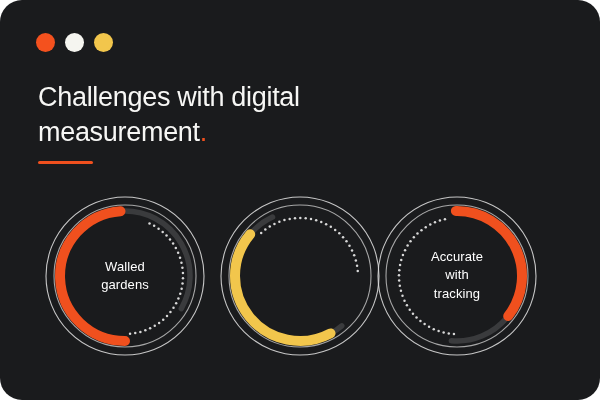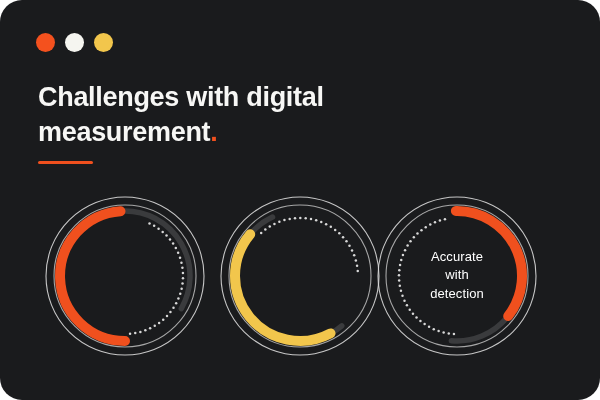--- a/index.html
+++ b/index.html
@@ -42,21 +42,21 @@
   }
 
   
   #heading {
     position: absolute;
     left: 38px;
     top: 80px;
     width: 420px;
     color: #f7f7f5;
     font-size: 27px;
-    font-weight: 700;
+    font-weight: 400;
     line-height: 1.30;
     letter-spacing: -0.3px;
   }
   #heading .period {
     color: #f0501e;
   }
   #title-rule {
     position: absolute;
     left: 38px;
     top: 161px;
@@ -158,20 +158,21 @@
             <circle cx="124.21" cy="129.64" r="1.25" fill="#e8e8e8" opacity="0.92"></circle>
             <circle cx="120.12" cy="132.90" r="1.25" fill="#e8e8e8" opacity="0.92"></circle>
             <circle cx="115.75" cy="135.79" r="1.25" fill="#e8e8e8" opacity="0.92"></circle>
             <circle cx="111.14" cy="138.27" r="1.25" fill="#e8e8e8" opacity="0.92"></circle>
             <circle cx="106.33" cy="140.32" r="1.25" fill="#e8e8e8" opacity="0.92"></circle>
             <circle cx="101.35" cy="141.93" r="1.25" fill="#e8e8e8" opacity="0.92"></circle>
             <circle cx="96.24" cy="143.09" r="1.25" fill="#e8e8e8" opacity="0.92"></circle>
             <circle cx="91.06" cy="143.78" r="1.25" fill="#e8e8e8" opacity="0.92"></circle>
           </g>
         </svg>
+        <div class="ring-label"><span>Walled</span><br><span>gardens</span></div>
       </div>
       <div class="ring-item pos-1">
         <svg class="ring-svg" viewBox="0 0 172 172" width="172" height="172">
           <circle cx="86" cy="86" r="79" fill="none" stroke="#d9d9d9" stroke-width="1.1" opacity="0.9"></circle>
           <circle cx="86" cy="86" r="71" fill="none" stroke="#bfbfbf" stroke-width="1.1" opacity="0.85"></circle>
           <path d="M 127.78 135.79 A 65 65 0 1 1 58.53 27.09" fill="none" stroke="#3a3b3d" stroke-width="5.5" stroke-linecap="round"></path>
           <path d="M 116.52 143.39 A 65 65 0 0 1 36.21 44.22" fill="none" stroke="#f2c64c" stroke-width="10" stroke-linecap="round"></path>
           <g>
             <circle cx="47.19" cy="42.90" r="1.25" fill="#e8e8e8" opacity="0.92"></circle>
             <circle cx="51.33" cy="39.50" r="1.25" fill="#e8e8e8" opacity="0.92"></circle>
@@ -236,17 +237,17 @@
             <circle cx="42.83" cy="47.26" r="1.25" fill="#e8e8e8" opacity="0.92"></circle>
             <circle cx="46.49" cy="43.54" r="1.25" fill="#e8e8e8" opacity="0.92"></circle>
             <circle cx="50.47" cy="40.16" r="1.25" fill="#e8e8e8" opacity="0.92"></circle>
             <circle cx="54.73" cy="37.15" r="1.25" fill="#e8e8e8" opacity="0.92"></circle>
             <circle cx="59.25" cy="34.54" r="1.25" fill="#e8e8e8" opacity="0.92"></circle>
             <circle cx="63.98" cy="32.34" r="1.25" fill="#e8e8e8" opacity="0.92"></circle>
             <circle cx="68.89" cy="30.58" r="1.25" fill="#e8e8e8" opacity="0.92"></circle>
             <circle cx="73.94" cy="29.27" r="1.25" fill="#e8e8e8" opacity="0.92"></circle>
           </g>
         </svg>
-        <div class="ring-label"><span>Accurate</span><br><span>with</span><br><span>detection</span></div>
+        <div class="ring-label"><span>Accurate</span><br><span>with</span><br><span>tracking</span></div>
       </div>
     </div>
 
 </div>
 
 </body></html>

